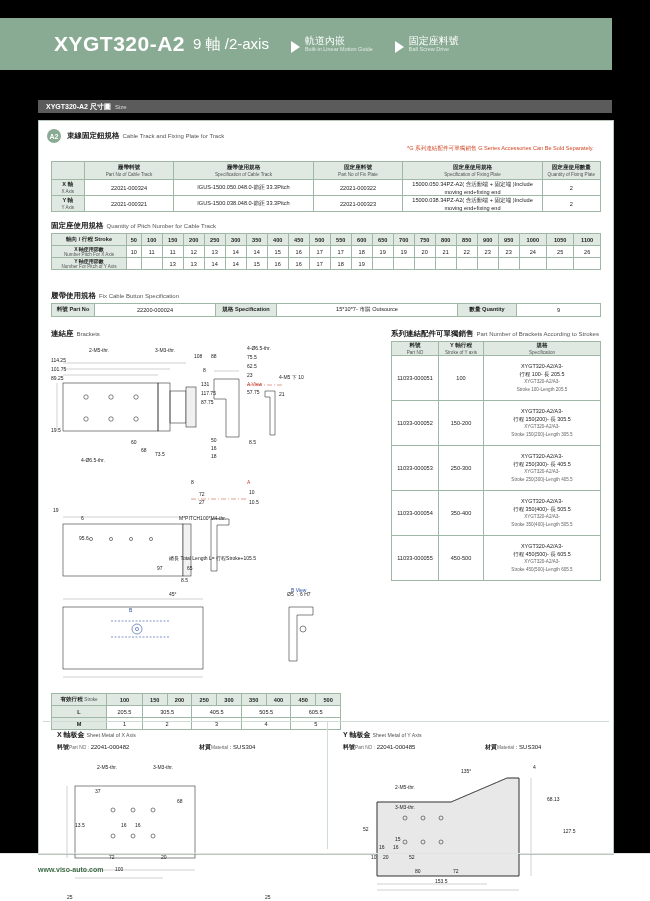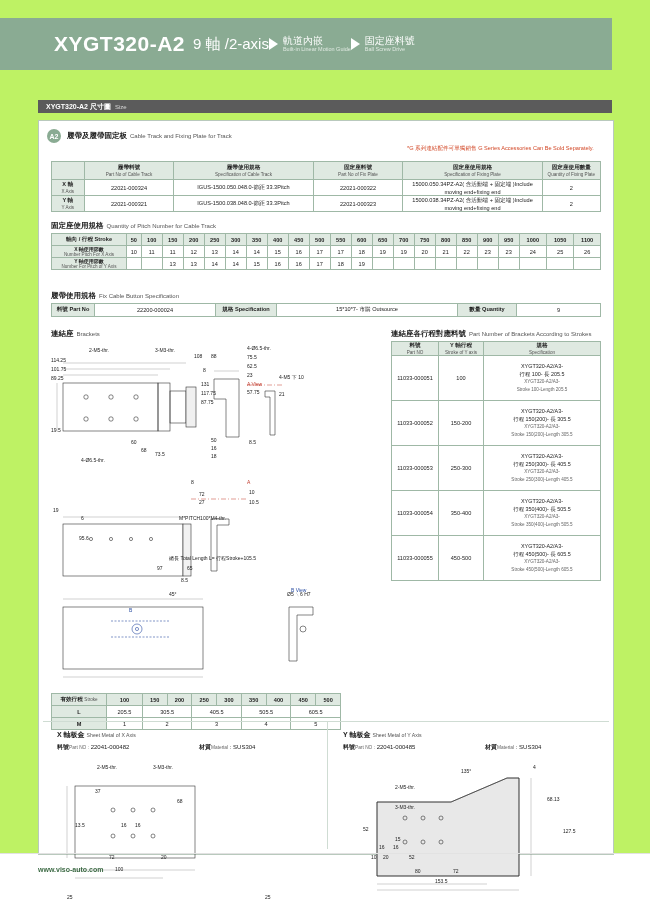--- a/index.html
+++ b/index.html
@@ -5,37 +5,37 @@
   html,body{margin:0;padding:0;}
   body{
     width:650px;height:901px;
     background:#ffffff;
     font-family:"Liberation Sans", sans-serif;
     font-size:7px;
     color:#222;
     position:relative;
     overflow:hidden;
   }
-  .page{position:relative;width:650px;height:854px;background:#bef264;}
+  .page{position:relative;width:650px;height:854px;background:#000000;}
 
   
   .header{
     position:absolute;left:38px;top:18px;width:574px;height:52px;
     background:#8aab93;
     display:flex;align-items:center;
   }
   .header .title{
     color:#ffffff;font-size:21px;font-weight:bold;letter-spacing:.5px;
     margin-left:16px;
   }
   .header .sub{
     color:#ffffff;font-size:15px;margin-left:8px;font-weight:normal;
   }
   .header .feat{
-    display:flex;align-items:center;
+    display:flex;align-items:flex-end;margin-left:22px;
   }
   .header .feat .tri{
     width:0;height:0;border-left:9px solid #ffffff;
     border-top:6px solid transparent;border-bottom:6px solid transparent;
     margin-right:5px;
   }
   .header .feat .ftxt .l1{color:#fff;font-size:10px;line-height:11px;}
   .header .feat .ftxt .l2{color:#dfe9e1;font-size:5.5px;line-height:7px;}
 
   
@@ -156,21 +156,21 @@
   <div class="secbar">
     <span class="n">XYGT320-A2 尺寸圖</span>
     <span class="e">Size</span>
   </div>
 
   <div class="frame">
 
     <div class="badge">A2</div>
 
     <div class="blk-title" style="left:28px;top:10px;">
-      <span>履帶及履帶固定板</span><span class="en">Cable Track and Fixing Plate for Track</span>
+      <span>束線固定鈕規格</span><span class="en">Cable Track and Fixing Plate for Track</span>
     </div>
     <div class="note-red" style="left:368px;top:24px;">*G 系列連結配件可單獨銷售 G Series Accessories Can Be Sold Separately.</div>
 
     <table class="t1">
       <tbody>
           <tr class="hdr">
         <td class="hd" style="width:32px"></td>
         <td class="hd" style="width:90px"><span>履帶料號</span><span class="en">Part No of Cable Track</span></td>
         <td class="hd" style="width:140px"><span>履帶使用規格</span><span class="en">Specification of Cable Track</span></td>
         <td class="hd" style="width:90px"><span>固定座料號</span><span class="en">Part No of Fix Plate</span></td>
@@ -398,21 +398,21 @@
       <div class="lbl-sm" style="left:136px;top:226px;">65</div>
       <div class="lbl-sm" style="left:130px;top:238px;">8.5</div>
       <div class="lbl-sm" style="left:118px;top:252px;">45°</div>
       <div class="lbl-sm" style="left:236px;top:252px;">Ø5 ﹨6 H7</div>
       <div class="lbl-blue" style="left:240px;top:248px;">B View</div>
       <div class="lbl-blue" style="left:78px;top:268px;">B</div>
       <div class="lbl-red" style="left:196px;top:140px;">A</div>
     </div>
 
     <div class="blk-title t4-title">
-      <span>連結座各行程對應料號</span><span class="en">Part Number of Brackets According to Strokes</span>
+      <span>系列連結配件可單獨銷售</span><span class="en">Part Number of Brackets According to Strokes</span>
     </div>
     <table class="t4">
       <tbody>
           <tr>
         <td class="hd" style="width:46px"><span>料號</span><span class="en">Part NO</span></td>
         <td class="hd" style="width:44px"><span>Y 軸行程</span><span class="en">Stroke of Y axis</span></td>
         <td class="hd"><span>規格</span><span class="en">Specification</span></td>
       </tr>
       <tr>
         <td style="height:44px"><span>11033-000051</span></td>

